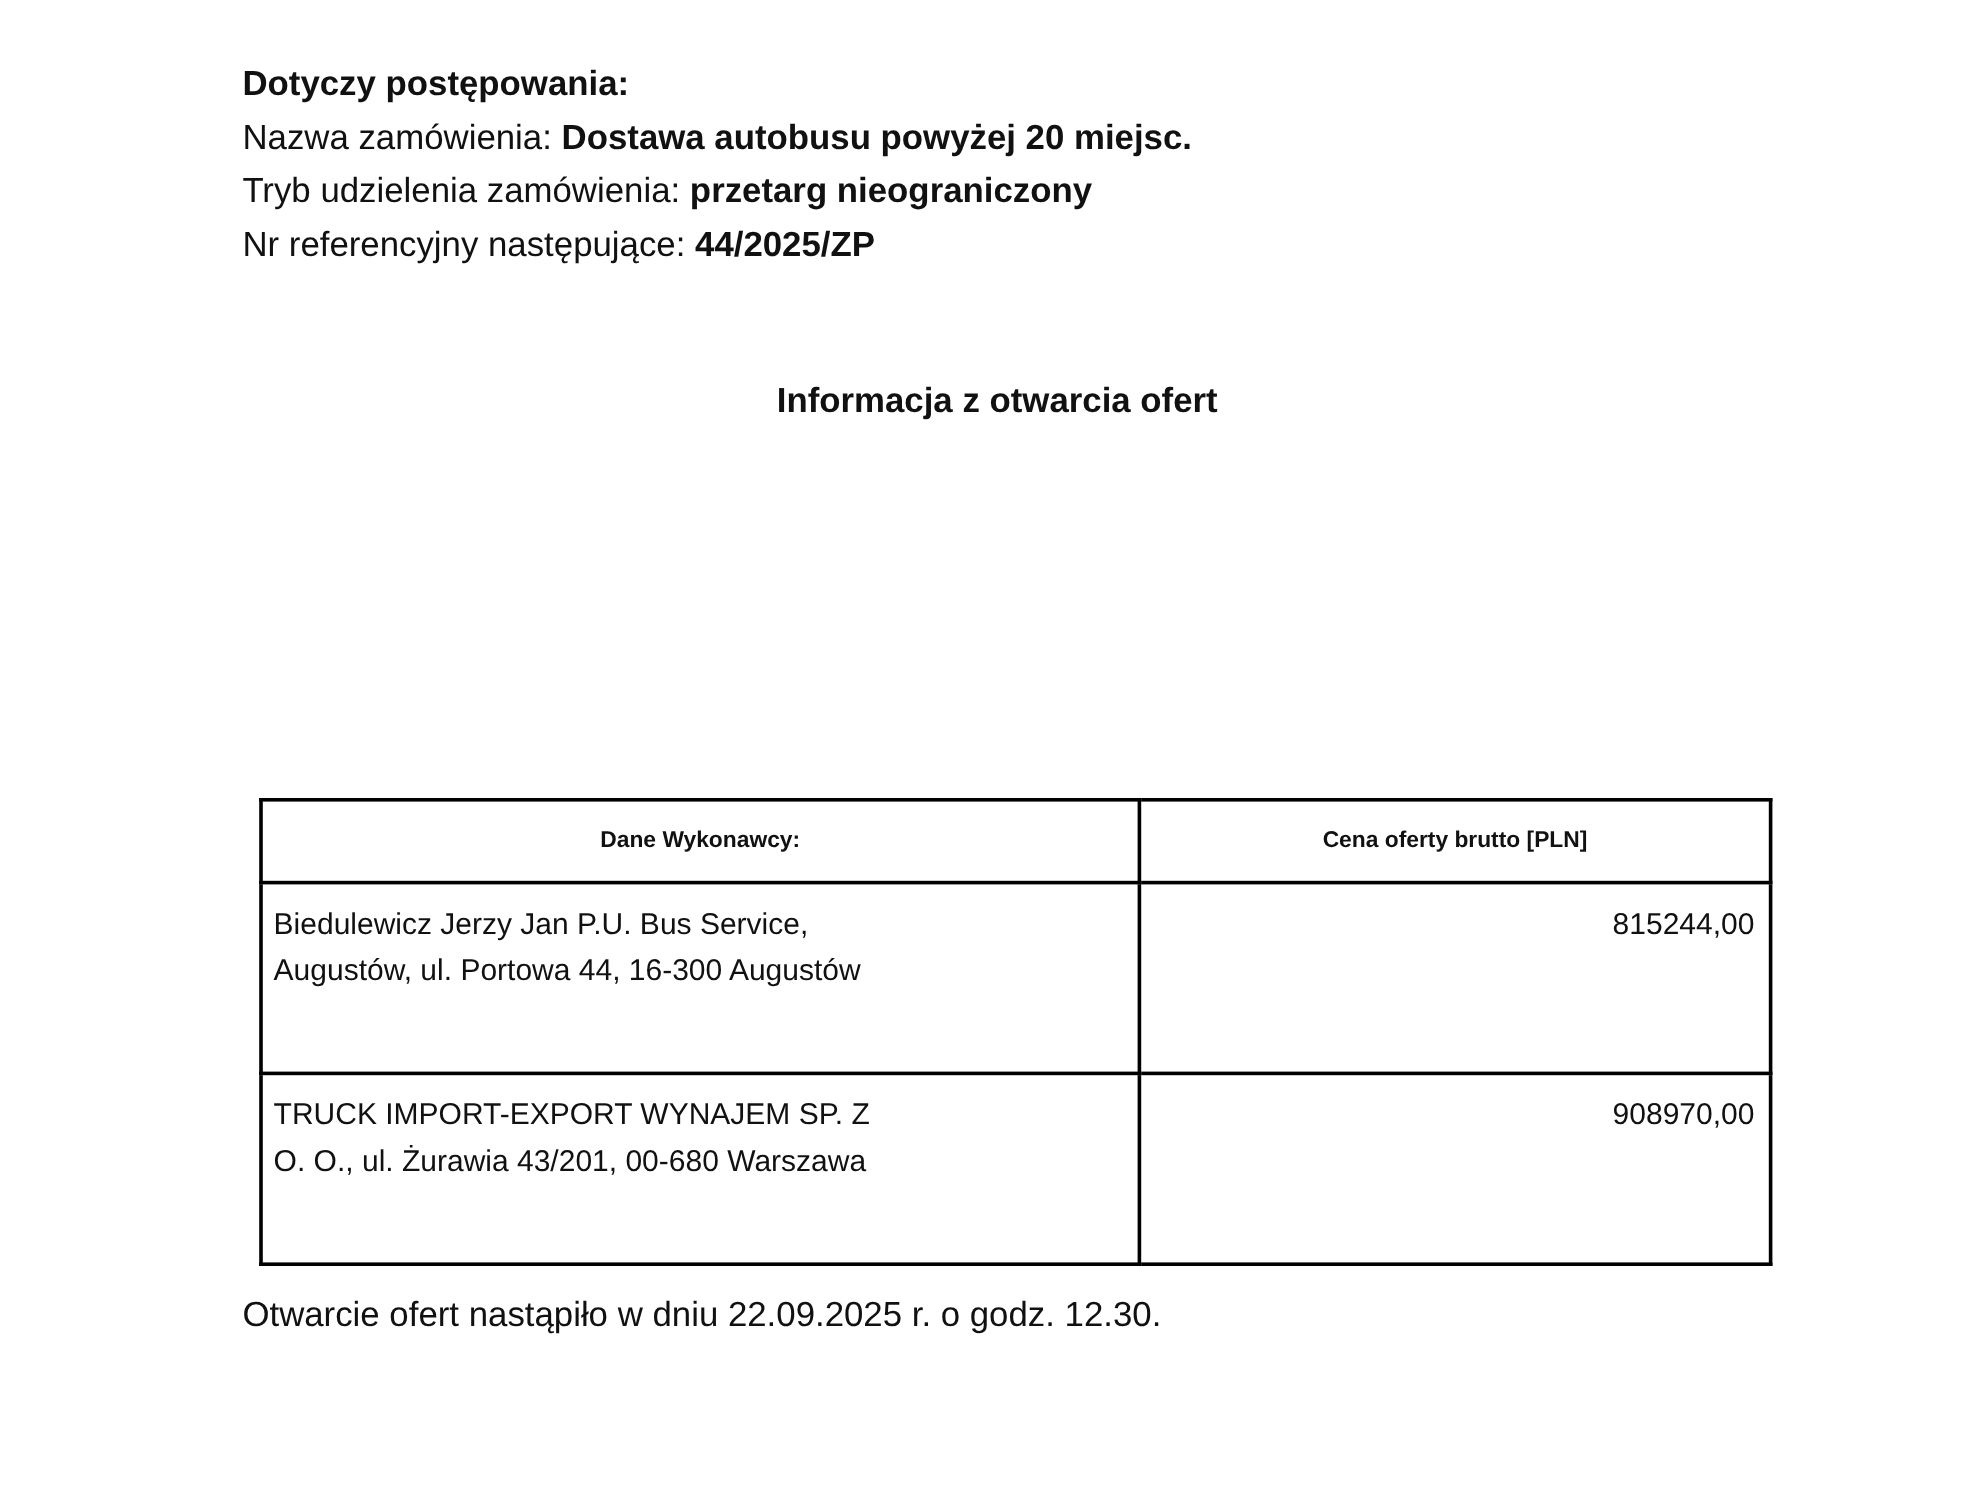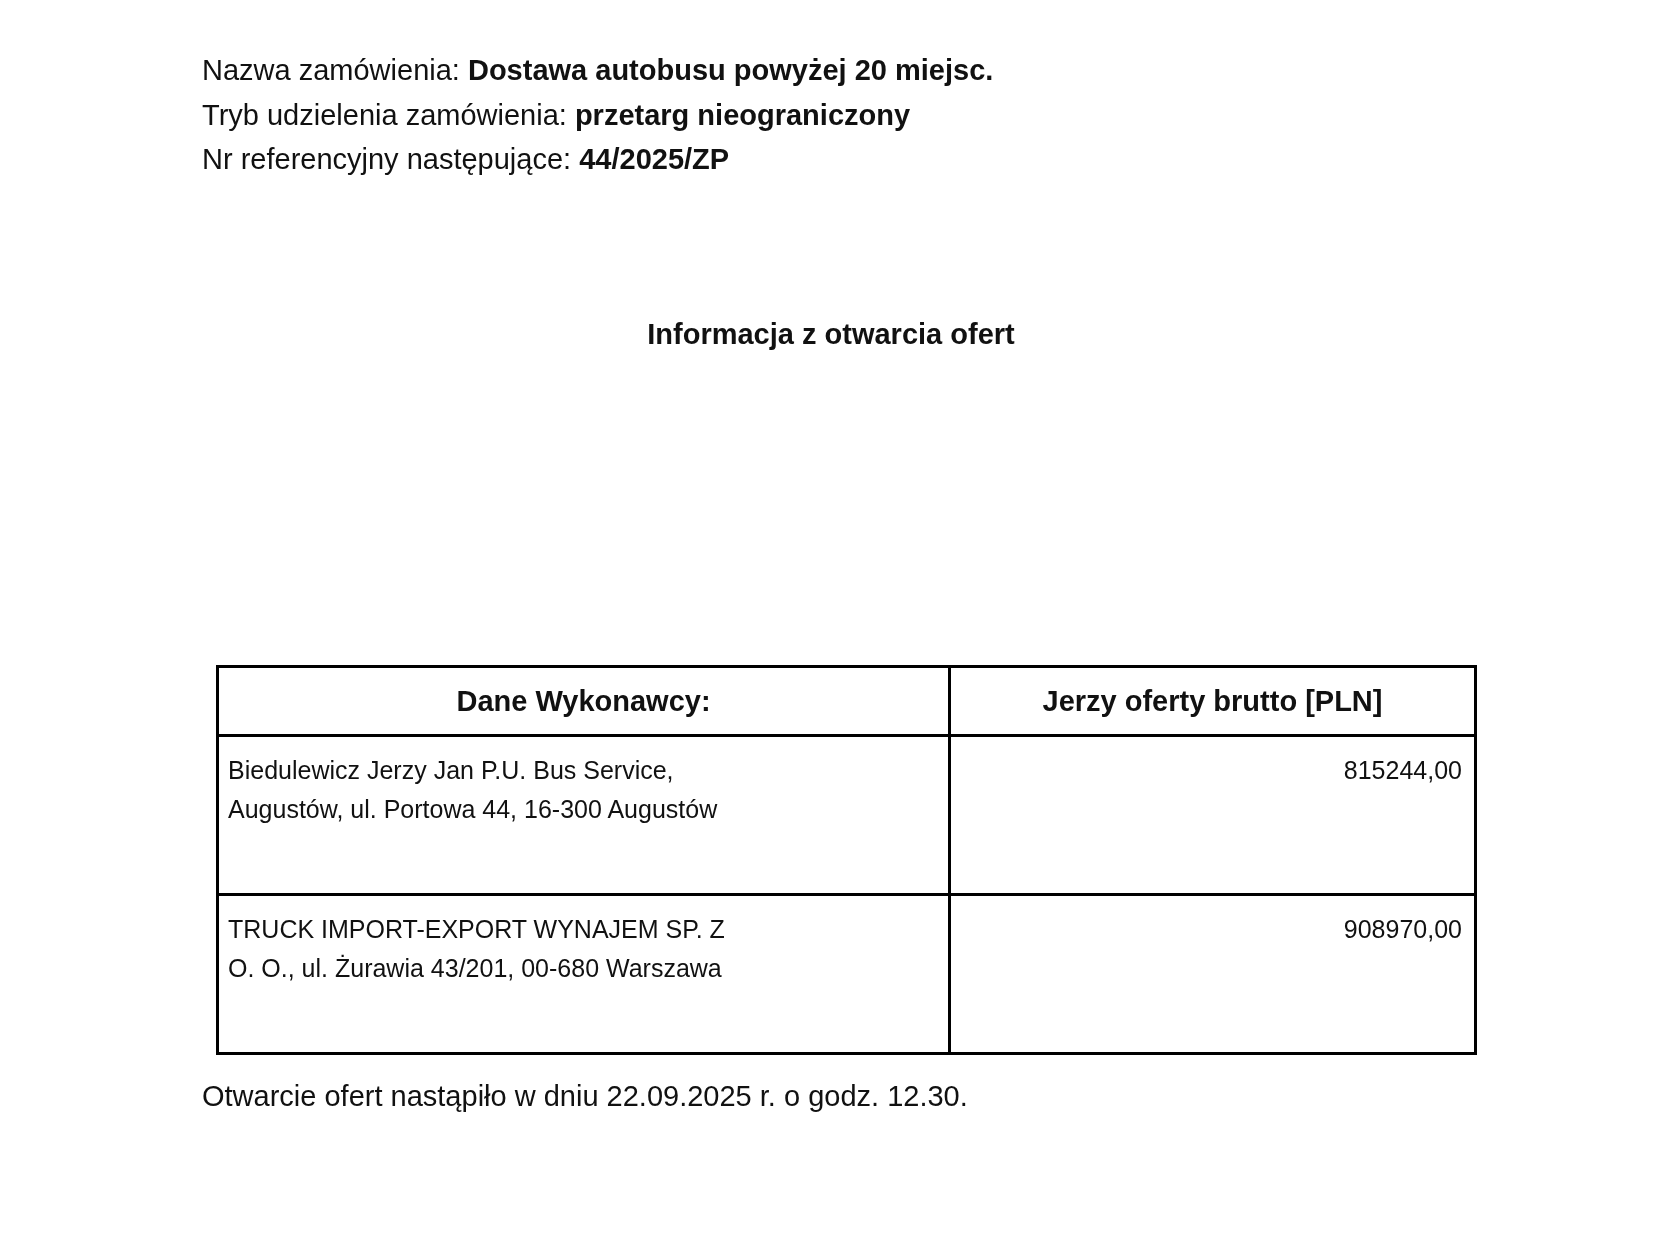--- a/index.html
+++ b/index.html
@@ -68,21 +68,21 @@
     .offers-table td {
       border: 3.5px solid #000000;
       padding: 0;
       vertical-align: top;
     }
     .offers-table th {
       height: 66px;
       font-weight: bold;
       text-align: center;
       vertical-align: middle;
-      font-size: 29px;
+      font-size: 19px;
     }
     .offers-table td {
       height: 142px;
       font-size: 25px;
       line-height: 39px;
     }
     .offers-table td.contractor {
       padding: 14px 8px 0 9px;
     }
     .offers-table td.price {
@@ -98,20 +98,21 @@
       line-height: 44px;
       white-space: nowrap;
     }
   </style>
 </head>
 <body>
 
 <div class="page">
 
   <div class="header-block">
+    <div class="line bold">Dotyczy postępowania:</div>
     <div class="line">
       <span>Nazwa zamówienia: </span><span class="bold">Dostawa autobusu powyżej 20 miejsc.</span>
     </div>
     <div class="line">
       <span>Tryb udzielenia zamówienia: </span><span class="bold">przetarg nieograniczony</span>
     </div>
     <div class="line">
       <span>Nr referencyjny następujące: </span><span class="bold">44/2025/ZP</span>
     </div>
   </div>
@@ -120,21 +121,21 @@
 
 
   <table class="offers-table">
     <colgroup>
       <col class="col-contractor">
       <col class="col-price">
     </colgroup>
     <thead>
       <tr>
         <th>Dane Wykonawcy:</th>
-        <th>Jerzy oferty brutto [PLN]</th>
+        <th>Cena oferty brutto [PLN]</th>
       </tr>
     </thead>
     <tbody>
       <tr>
         <td class="contractor">
           <div>Biedulewicz Jerzy Jan P.U. Bus Service,</div>
           <div>Augustów, ul. Portowa 44, 16-300 Augustów</div>
         </td>
         <td class="price">815244,00</td>
       </tr>

